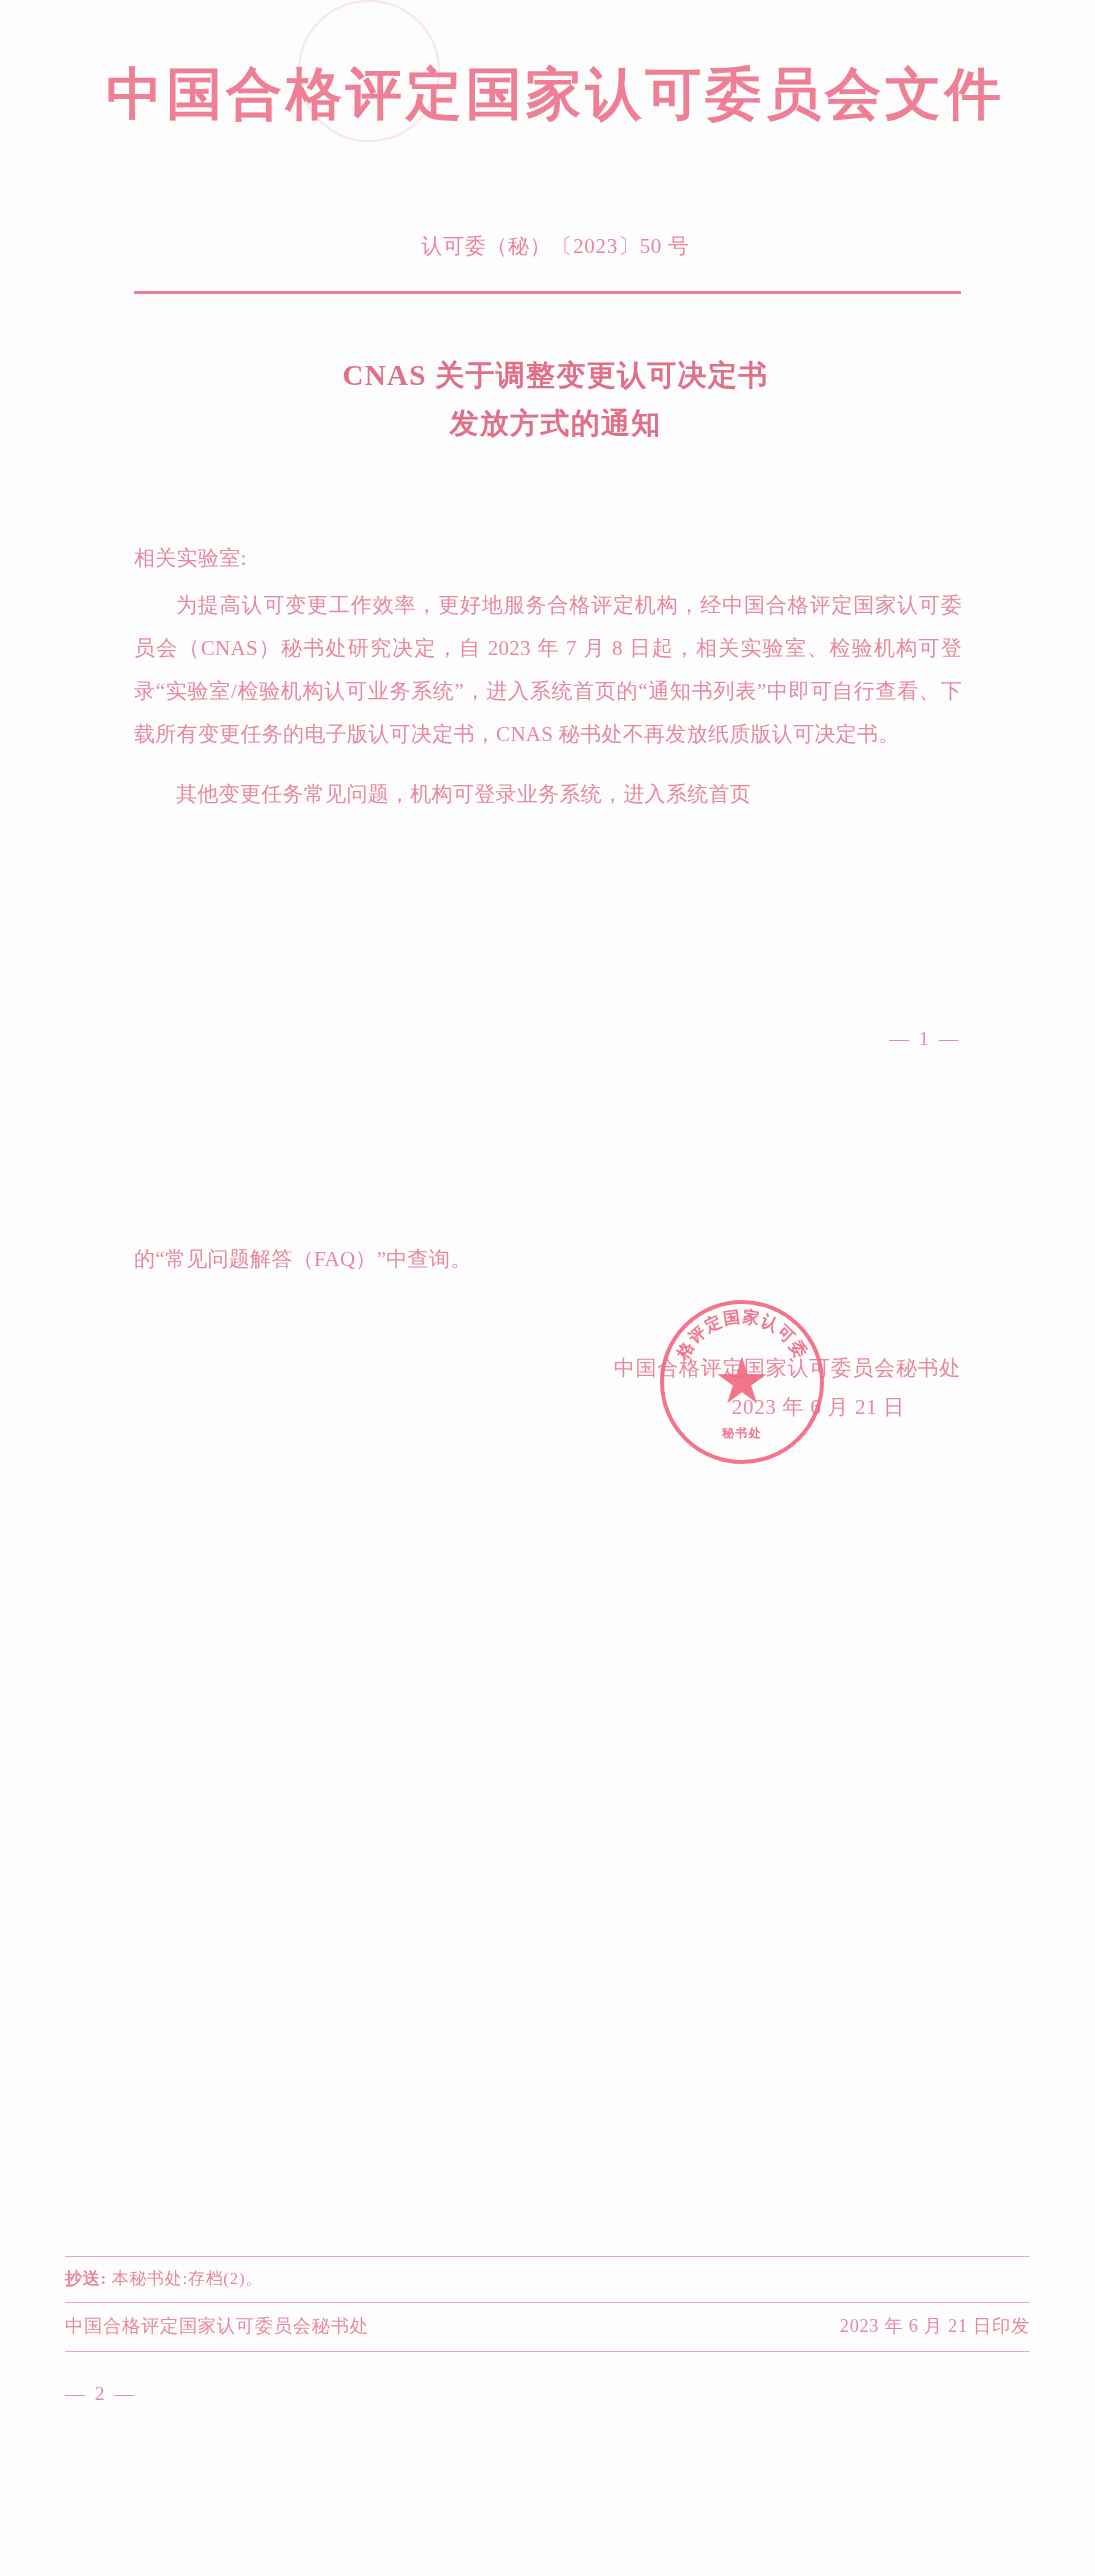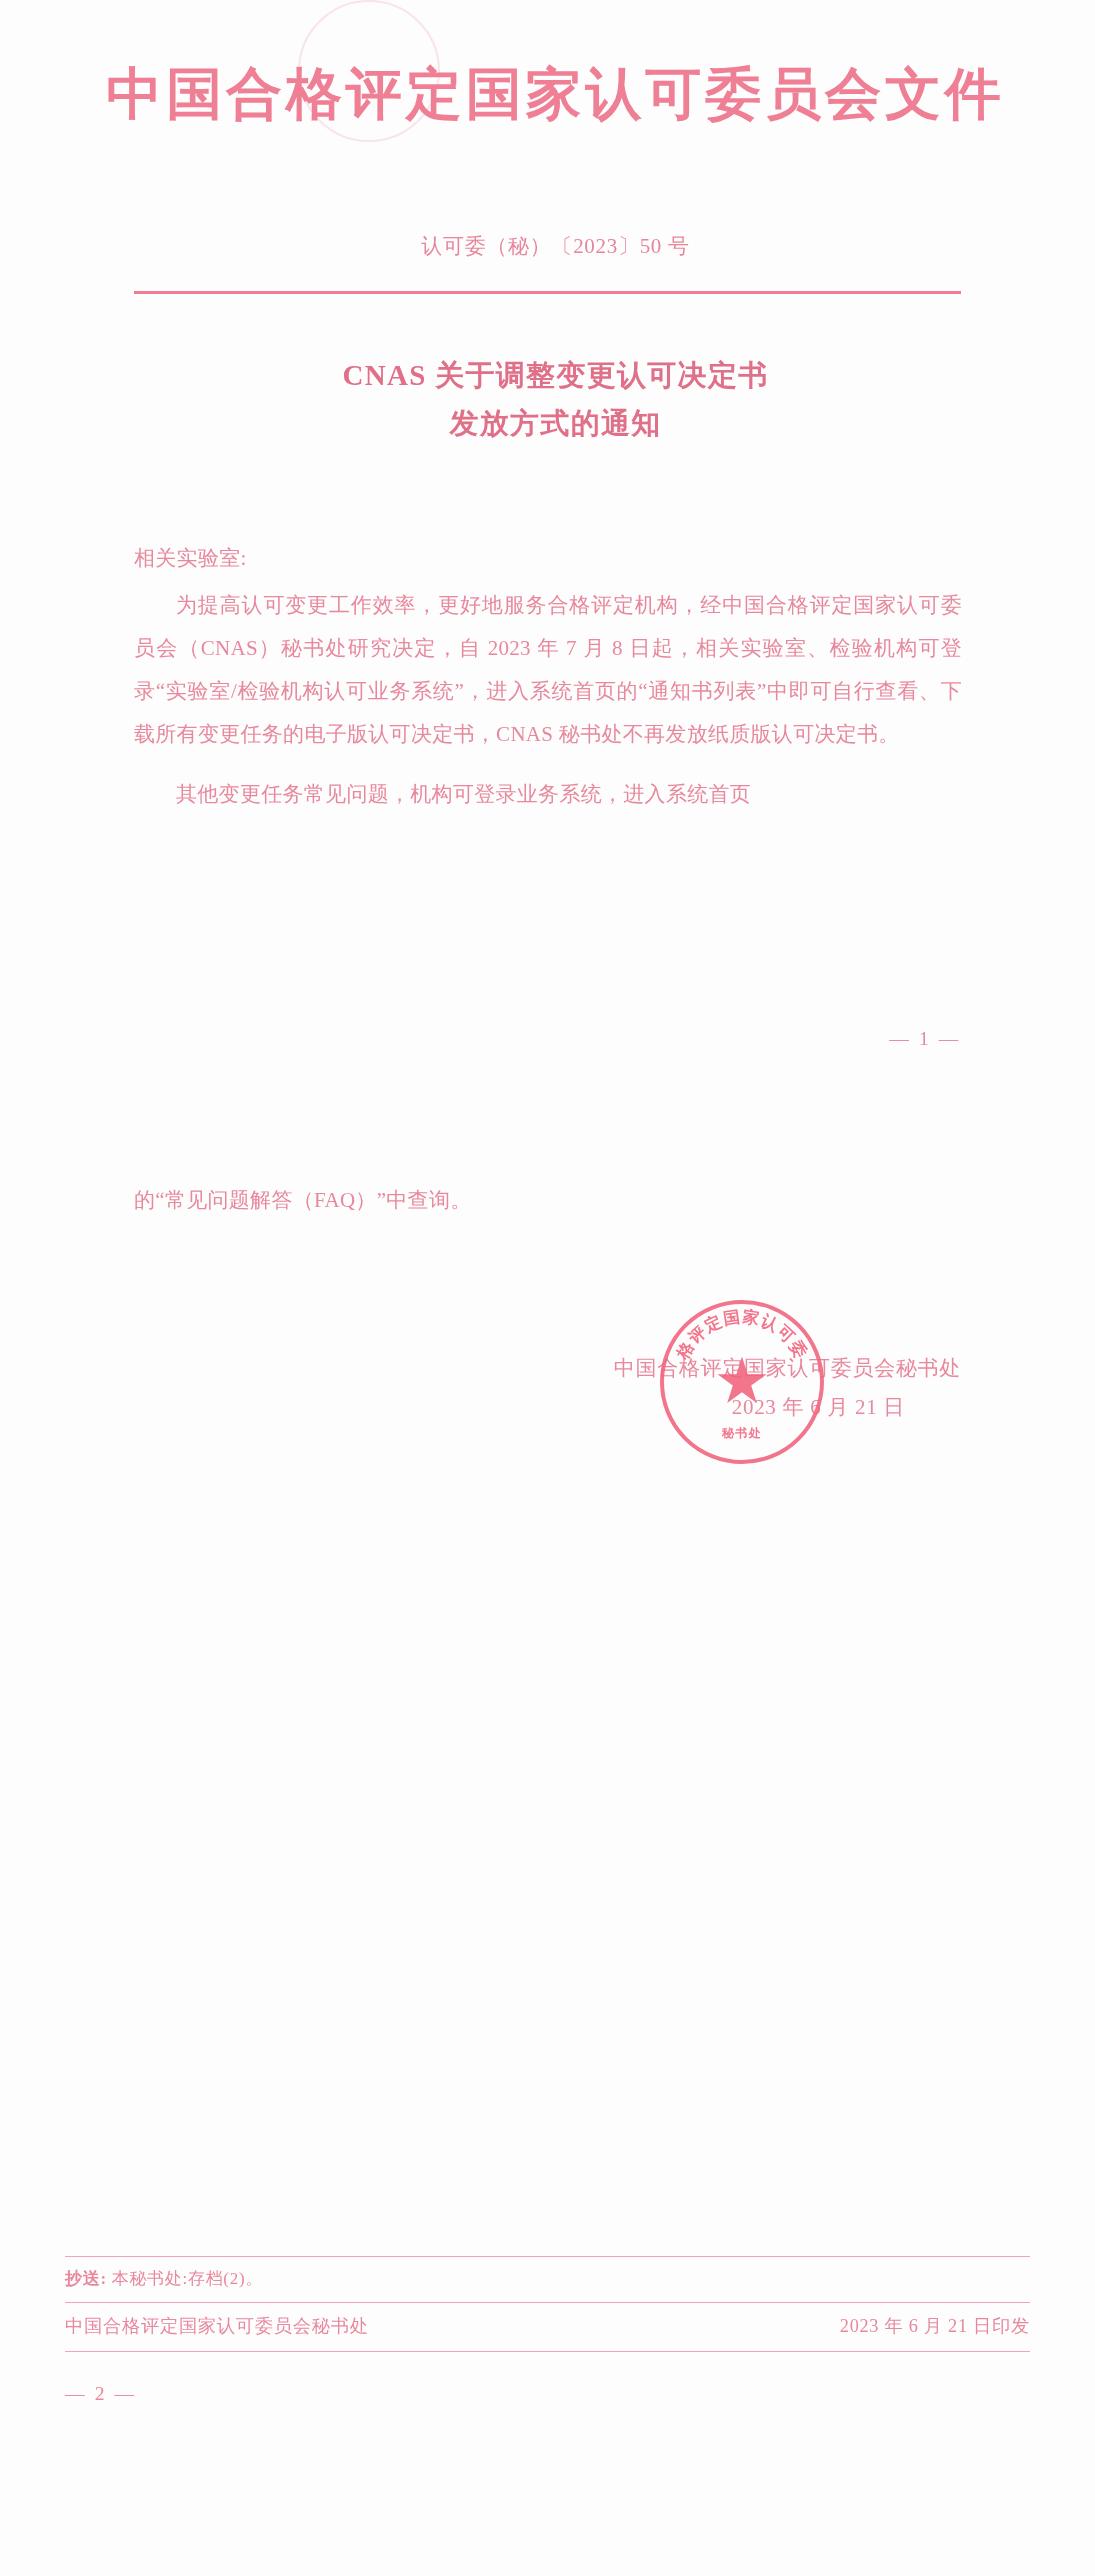--- a/index.html
+++ b/index.html
@@ -107,21 +107,21 @@
     left: 0;
     width: 961px;
     text-align: right;
     font-size: 19.6px;
     color: #e8889c;
     letter-spacing: 2.6px;
   }
 
   .body-block-2 {
     position: absolute;
-    top: 1179px;
+    top: 1238px;
     left: 134px;
     width: 828px;
     font-size: 21px;
     line-height: 2.05;
     color: #e8889c;
     letter-spacing: 0.3px;
   }
 
   
   .signature {

